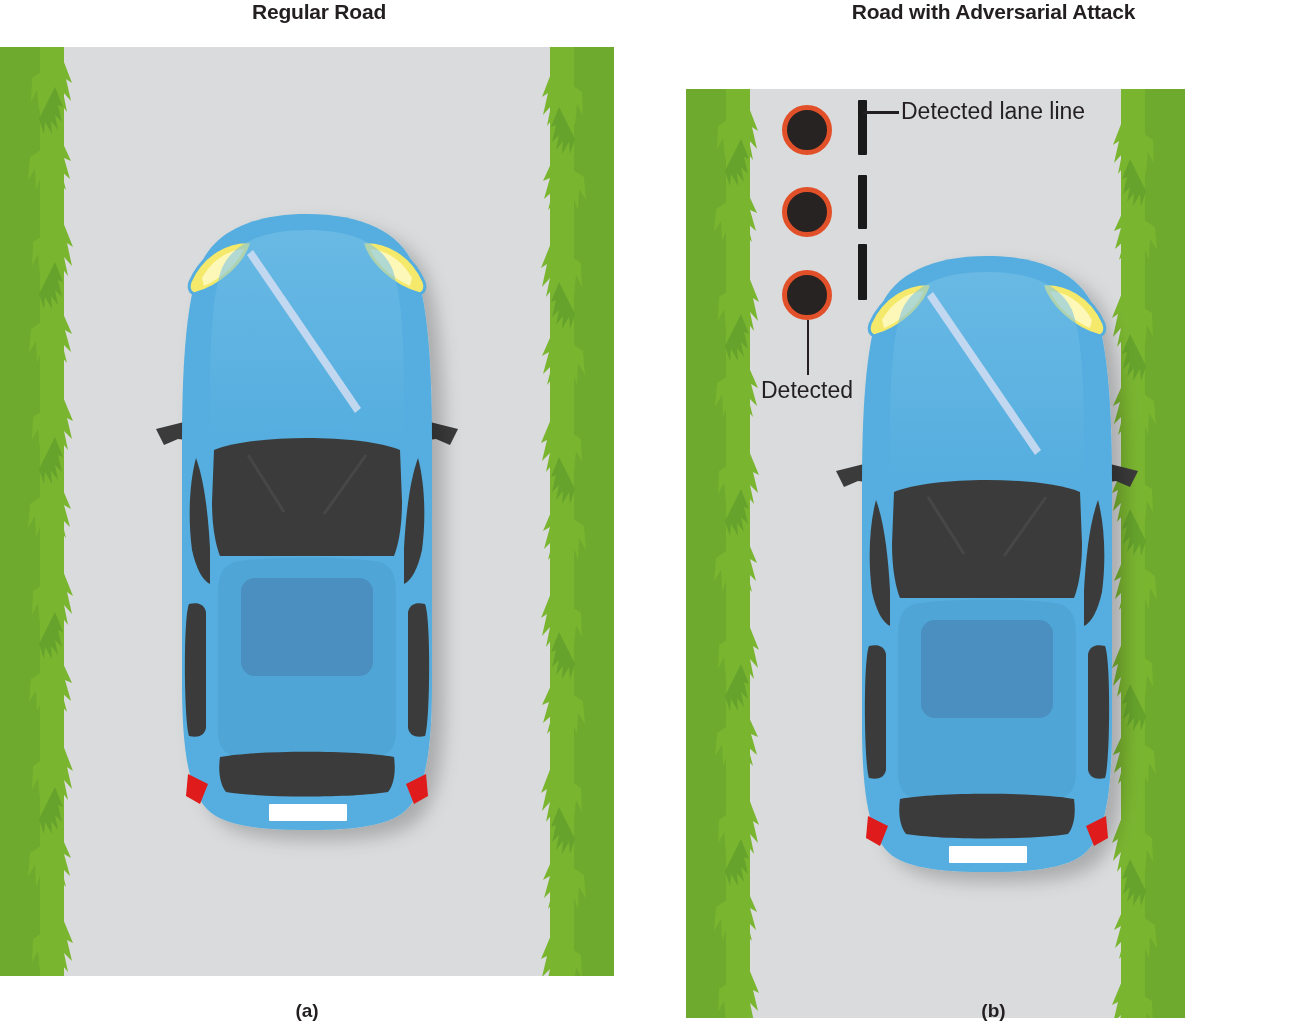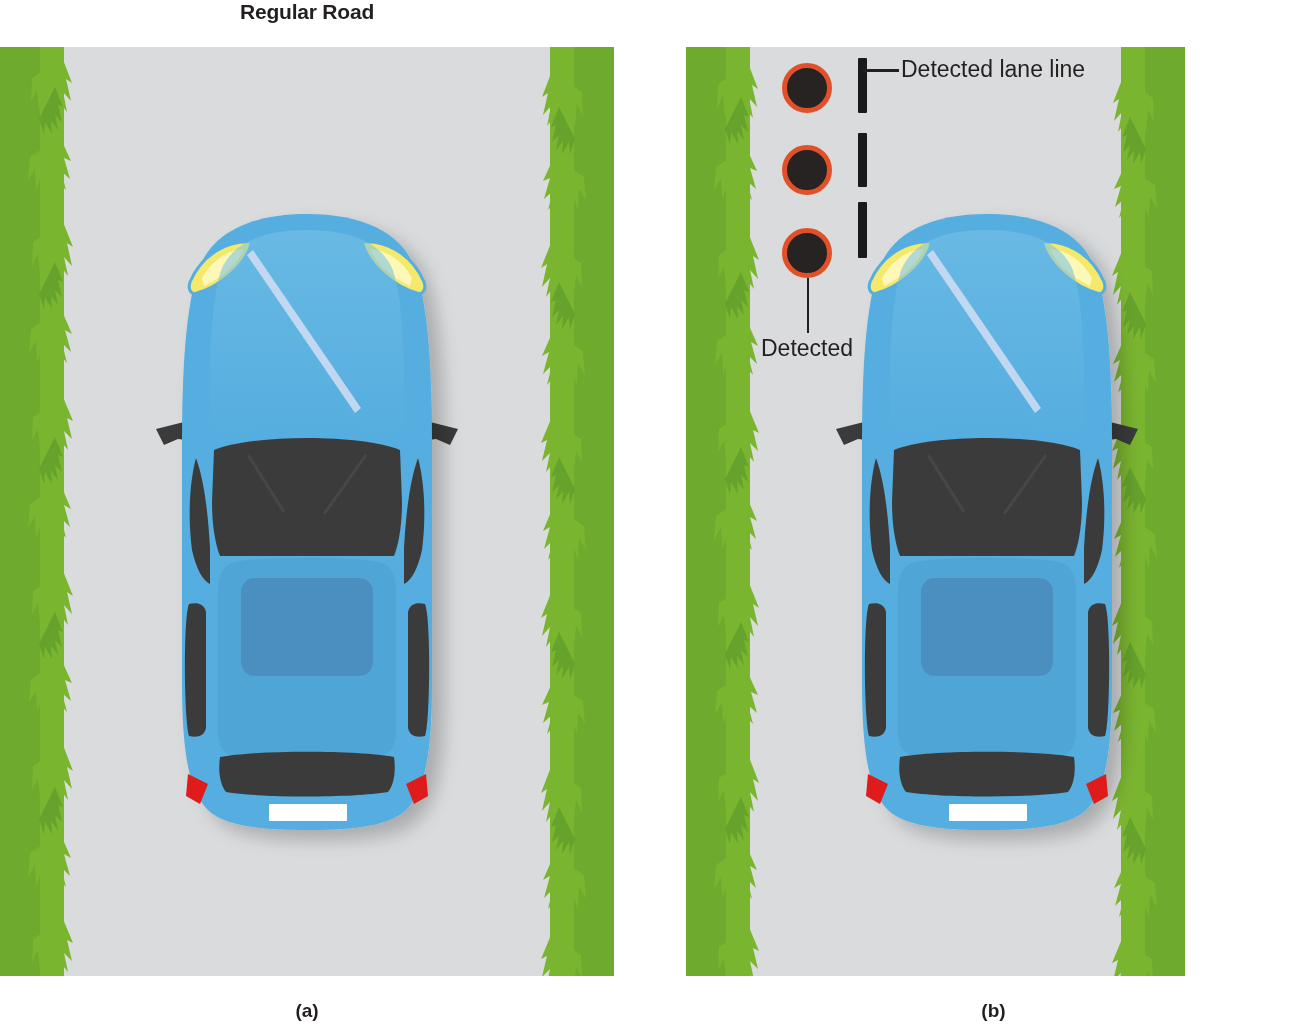--- a/index.html
+++ b/index.html
@@ -18,42 +18,42 @@
   .panel-title {
     position: absolute;
     top: 0px;
     font-size: 21px;
     font-weight: bold;
     color: #231f20;
     text-align: center;
     letter-spacing: -0.2px;
     white-space: nowrap;
   }
-  #title-a { left: 0; width: 614px; }
+  #title-a { left: 12px; width: 614px; }
   #title-b { left: 686px; width: 615px; }
 
   .panel-caption {
     position: absolute;
     top: 1000px;
     font-size: 19px;
     font-weight: bold;
     color: #231f20;
     text-align: center;
   }
   #caption-a { left: 0; width: 614px; }
   #caption-b { left: 686px; width: 615px; }
 
   .scene {
     position: absolute;
     top: 47px;
     height: 929px;
     overflow: hidden;
   }
   #scene-a { left: 0px;   width: 614px; }
-  #scene-b { left: 686px; width: 499px; }
+  #scene-b { left: 686px; width: 499px; margin-top: 42px; }
 
   .road {
     position: absolute;
     inset: 0;
     background: #d9dbdc;
   }
 
   .grass-strip {
     position: absolute;
     top: 0; bottom: 0;
@@ -102,20 +102,21 @@
     width: 2px;
     background: #231f20;
   }
 </style>
 </head>
 <body>
 
 <div class="figure">
 
   <div class="panel-title" id="title-a">Regular Road</div>
+  <div class="panel-title" id="title-b">Road with Adversarial Attack</div>
 
   <div class="scene" id="scene-a">
     <div class="road"></div>
 
     <div class="grass-strip left">
       <svg viewBox="0 0 78 929" preserveAspectRatio="none">
         <rect x="0" y="0" width="64" height="929" fill="#7ab530"></rect>
         <path fill="#62a02c" d="M0,0 L40,0 L40,929 L0,929 Z" opacity="0.55"></path>
         <g fill="#7ab530">
           <path d="M62,10 l10,26 l-6,-4 l5,22 l-8,-9 l4,20 l-9,-12 l2,18 l-9,-16 l-1,16 l-7,-20 l-4,14 l-2,-22 l-6,12 l1,-24 Z"></path>

